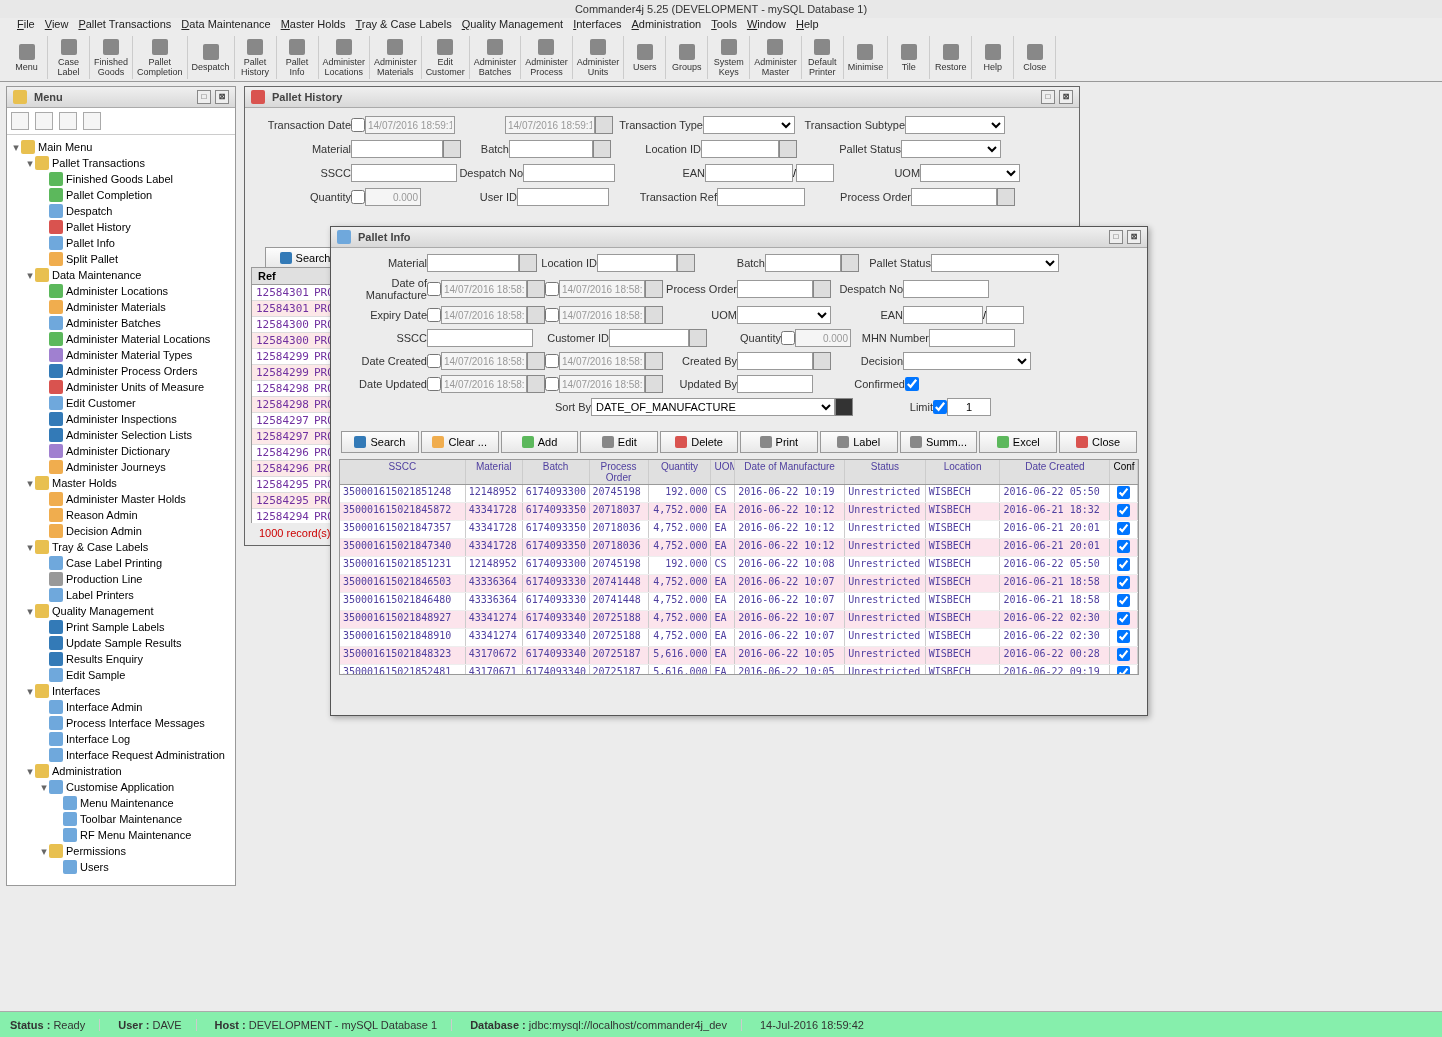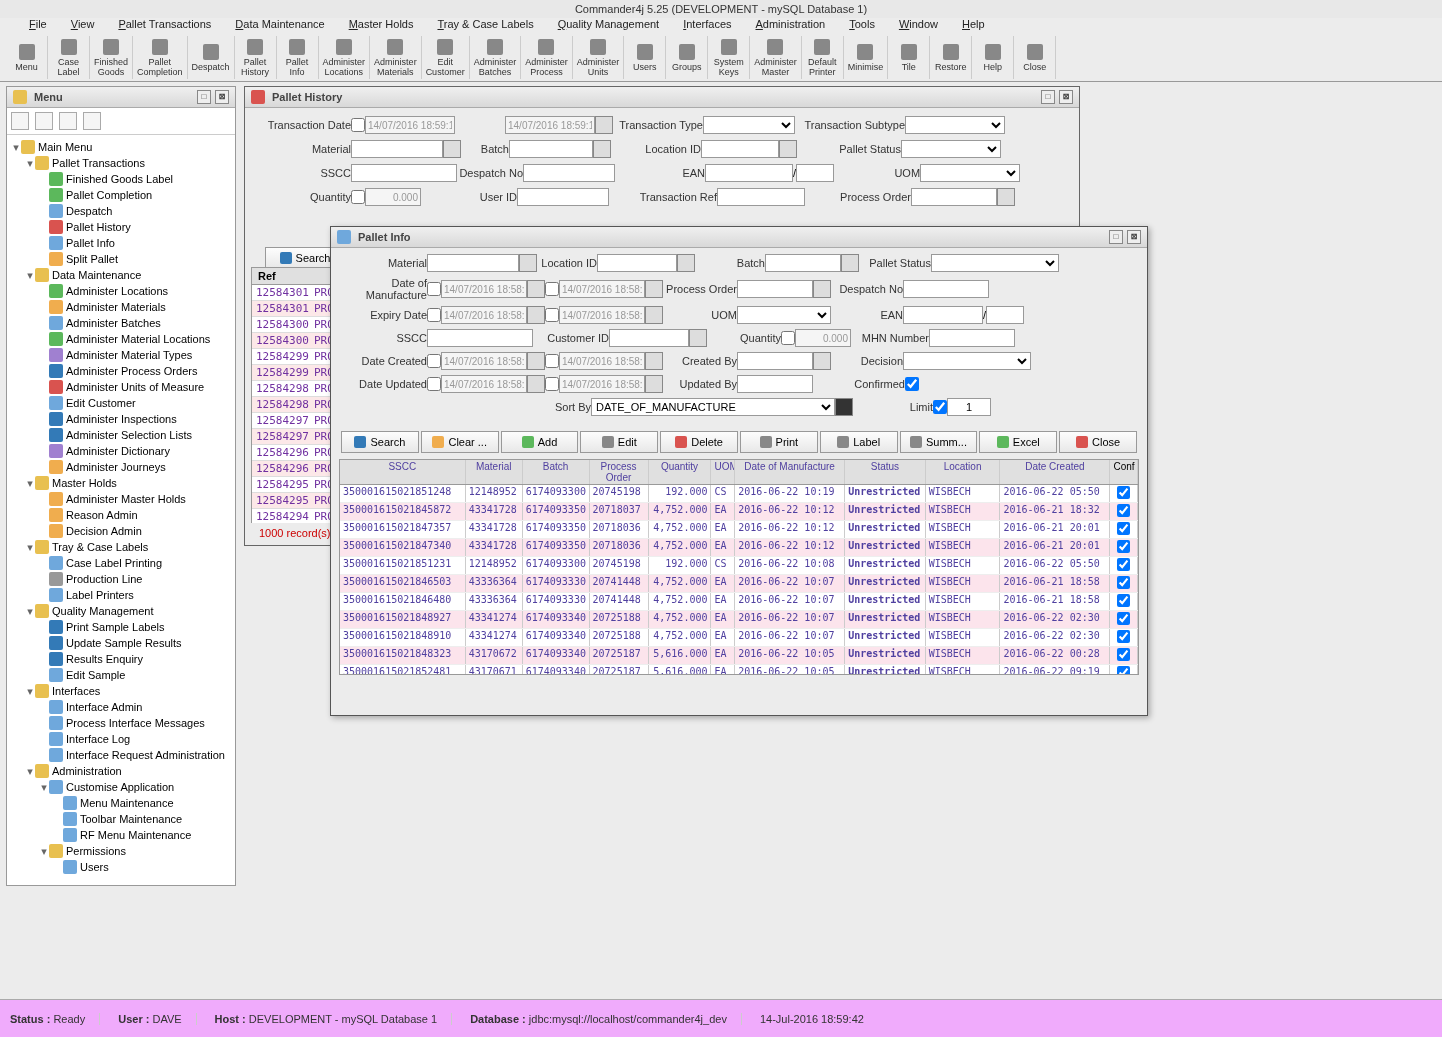--- a/index.html
+++ b/index.html
@@ -3,21 +3,21 @@
 <meta charset="utf-8">
 <style>
 * { box-sizing: border-box; margin: 0; padding: 0; font-family: Arial, sans-serif; font-size: 11px; }
 body { background: #ececec; width: 1442px; height: 1037px; position: relative; overflow: hidden; }
 
 .traffic-lights { position: absolute; top: 4px; left: 8px; display: flex; gap: 7px; }
 .traffic-light { width: 12px; height: 12px; border-radius: 50%; }
 .tl-red { background: #ff5f57; } .tl-yellow { background: #febc2e; } .tl-green { background: #28c840; }
 
 .titlebar { position: absolute; top: 0; left: 0; right: 0; height: 18px; background: #e8e8e8; text-align: center; line-height: 18px; color: #333; }
-.menubar { position: absolute; top: 18px; left: 0; right: 0; height: 16px; background: #ececec; display: flex; padding-left: 24px; gap: 14px; }
+.menubar { position: absolute; top: 18px; left: 0; right: 0; height: 16px; background: #ececec; display: flex; padding-left: 12px; gap: 0; }
 .menubar span { padding: 0 5px; color: #222; cursor: default; }
 .menubar span u { text-decoration: underline; }
 
 .toolbar { position: absolute; top: 34px; left: 0; right: 0; height: 48px; background: #ececec; border-bottom: 1px solid #999; display: flex; padding: 2px 6px; }
 .tool-btn { display: flex; flex-direction: column; align-items: center; justify-content: center; padding: 2px 4px; border-right: 1px solid #ccc; min-width: 42px; }
 .tool-btn .ticon { width: 16px; height: 16px; background: #888; border-radius: 2px; margin-bottom: 2px; }
 .tool-btn .tlabel { font-size: 9px; text-align: center; line-height: 10px; color: #333; }
 
 .menu-panel { position: absolute; top: 86px; left: 6px; width: 230px; height: 800px; background: #fff; border: 1px solid #999; }
 .panel-title { background: linear-gradient(#f0f0f0,#d8d8d8); border-bottom: 1px solid #aaa; padding: 3px 6px; display: flex; align-items: center; gap: 4px; font-weight: bold; color: #444; }
@@ -61,25 +61,25 @@
 .action-btn .ai { width: 12px; height: 12px; border-radius: 2px; }
 
 .pi-grid { margin: 2px 8px; border: 1px solid #999; background: #fff; height: 216px; overflow: auto; }
 .pi-gh { display: flex; background: #e0e0e0; border-bottom: 1px solid #999; position: sticky; top: 0; }
 .pi-gh > div, .pi-gr > div { padding: 1px 3px; border-right: 1px solid #ccc; overflow: hidden; font-size: 10px; font-family: monospace; }
 .pi-gh > div { font-family: Arial; font-weight: normal; text-align: center; }
 .pi-gr { display: flex; border-bottom: 1px solid #eee; }
 .pi-gr.alt { background: #fce4ec; }
 .c-sscc { width: 128px; color: #5040a0; } .c-mat { width: 58px; color: #5040a0; } .c-batch { width: 68px; color: #5040a0; }
 .c-po { width: 60px; color: #5040a0; } .c-qty { width: 64px; text-align: right; color: #5040a0; } .c-uom { width: 24px; color: #5040a0; }
-.c-dom { width: 112px; color: #5040a0; } .c-stat { width: 82px; color: #5040a0; font-weight: bold; } .c-loc { width: 76px; color: #5040a0; }
+.c-dom { width: 112px; color: #5040a0; } .c-stat { width: 82px; color: #5040a0; } .c-loc { width: 76px; color: #5040a0; }
 .c-dc { width: 112px; color: #5040a0; } .c-conf { width: 28px; text-align: center; }
 .pi-status { padding: 4px 10px; color: #c00; font-size: 10px; }
 
-.statusbar { position: absolute; bottom: 0; left: 0; right: 0; height: 38px; background: #f0abfc; border-top: 1px solid #aaa; display: flex; align-items: center; padding: 0 10px; gap: 18px; color: #333; }
+.statusbar { position: absolute; bottom: 0; left: 0; right: 0; height: 26px; background: #86efac; border-top: 1px solid #aaa; display: flex; align-items: center; padding: 0 10px; gap: 18px; color: #333; }
 .statusbar .seg { border-right: 1px solid #ccc; padding-right: 14px; }
 .statusbar b { font-weight: bold; }
 </style>
 </head>
 <body>
 
 <div class="traffic-lights">
   <div class="traffic-light tl-red"></div>
   <div class="traffic-light tl-yellow"></div>
   <div class="traffic-light tl-green"></div>

